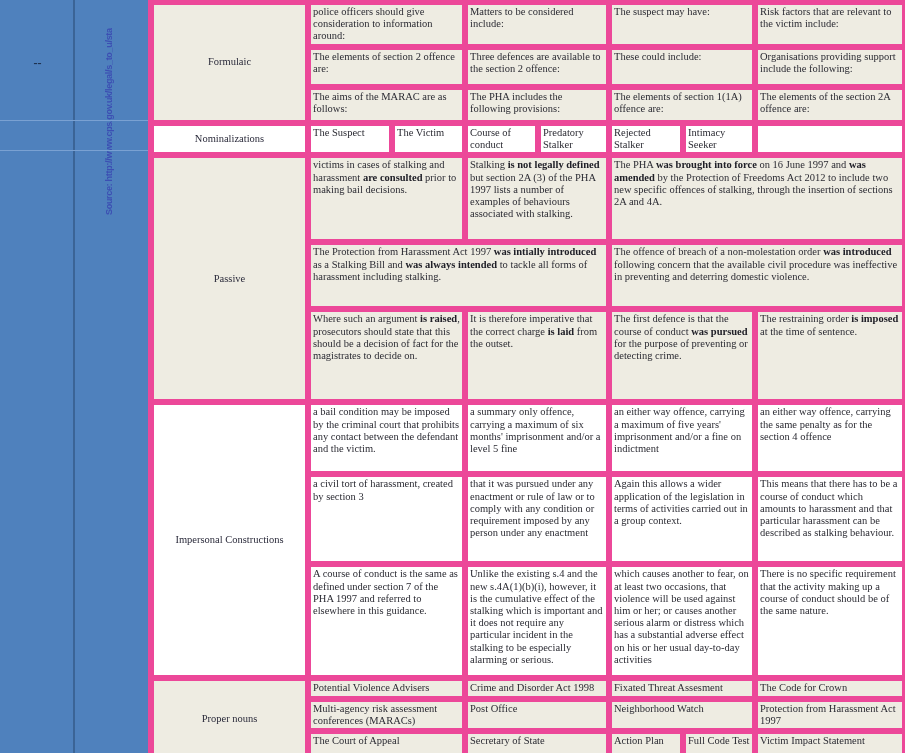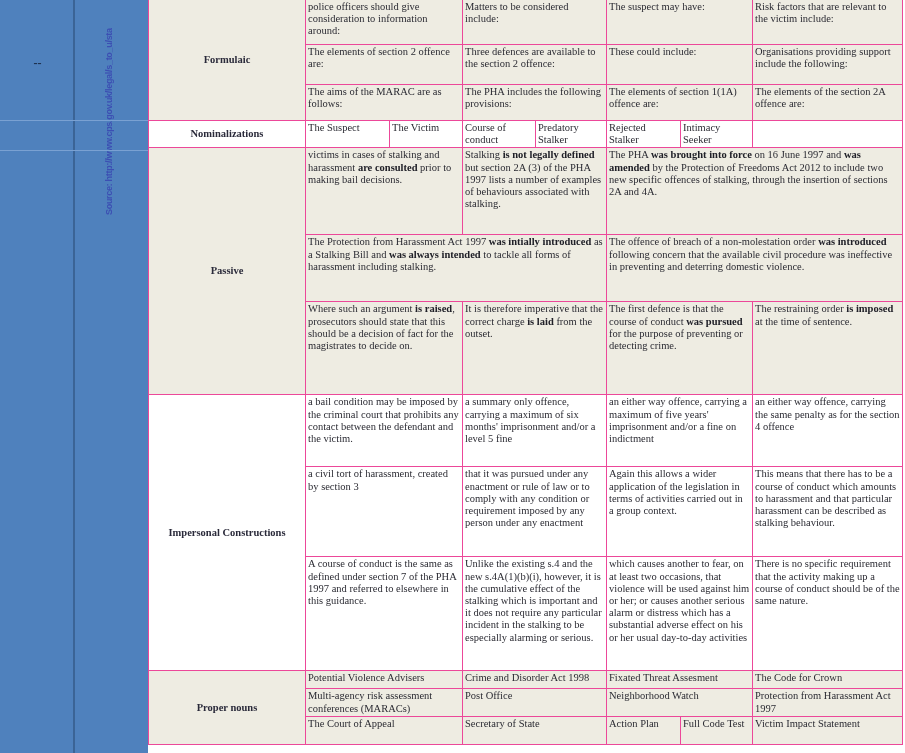--- a/index.html
+++ b/index.html
@@ -6,22 +6,22 @@
   body { width:905px; height:753px; overflow:hidden; background:#ffffff; position:relative;
          font-family:"Liberation Serif", "DejaVu Serif", serif; color:#2b2b33; }
   .blue-a { position:absolute; left:0; top:0; width:75px; height:753px; background:#4f81bd; border-right:2px solid #3b6496; box-sizing:border-box; }
   .blue-b { position:absolute; left:75px; top:0; width:73px; height:753px; background:#4f81bd; }
   .blue-line { position:absolute; left:0; width:148px; height:1px; background:#7aa1d2; }
   .blue-a .dash { position:absolute; left:0; width:75px; top:56px; text-align:center; font-size:12px; color:#1c2e4a; font-weight:bold; }
   .vert { position:absolute; left:104px; top:0; width:14px; height:215px; }
   .vert span { position:absolute; left:0; top:215px; transform:rotate(-90deg); transform-origin:0 0; white-space:nowrap;
                font-size:9px; color:#3c4fb3; font-family:"Liberation Sans", sans-serif; font-weight:bold; letter-spacing:-0.3px; }
   table.main { position:absolute; left:148px; top:-1px; border-collapse:collapse; table-layout:fixed; width:754px; }
-  table.main td { border:1px solid #ec4899; vertical-align:top; font-size:10.5px; line-height:12.2px; padding:1px 2px; overflow:hidden; }
-  td.label { font-weight:bold; text-align:center; vertical-align:middle !important; font-size:11px; color:#2a2a3a; }
+  table.main td { border:6px solid #ec4899; vertical-align:top; font-size:10.5px; line-height:12.2px; padding:1px 2px; overflow:hidden; }
+  td.label { font-weight:normal; text-align:center; vertical-align:middle !important; font-size:11px; color:#2a2a3a; }
   .beige { background:#eeece2; }
   .white { background:#ffffff; }
   b { font-weight:bold; color:#202028;text-align:right; }
 </style>
 </head>
 <body>
 
 <div class="blue-a">
   <div class="dash">--</div>
 </div>

